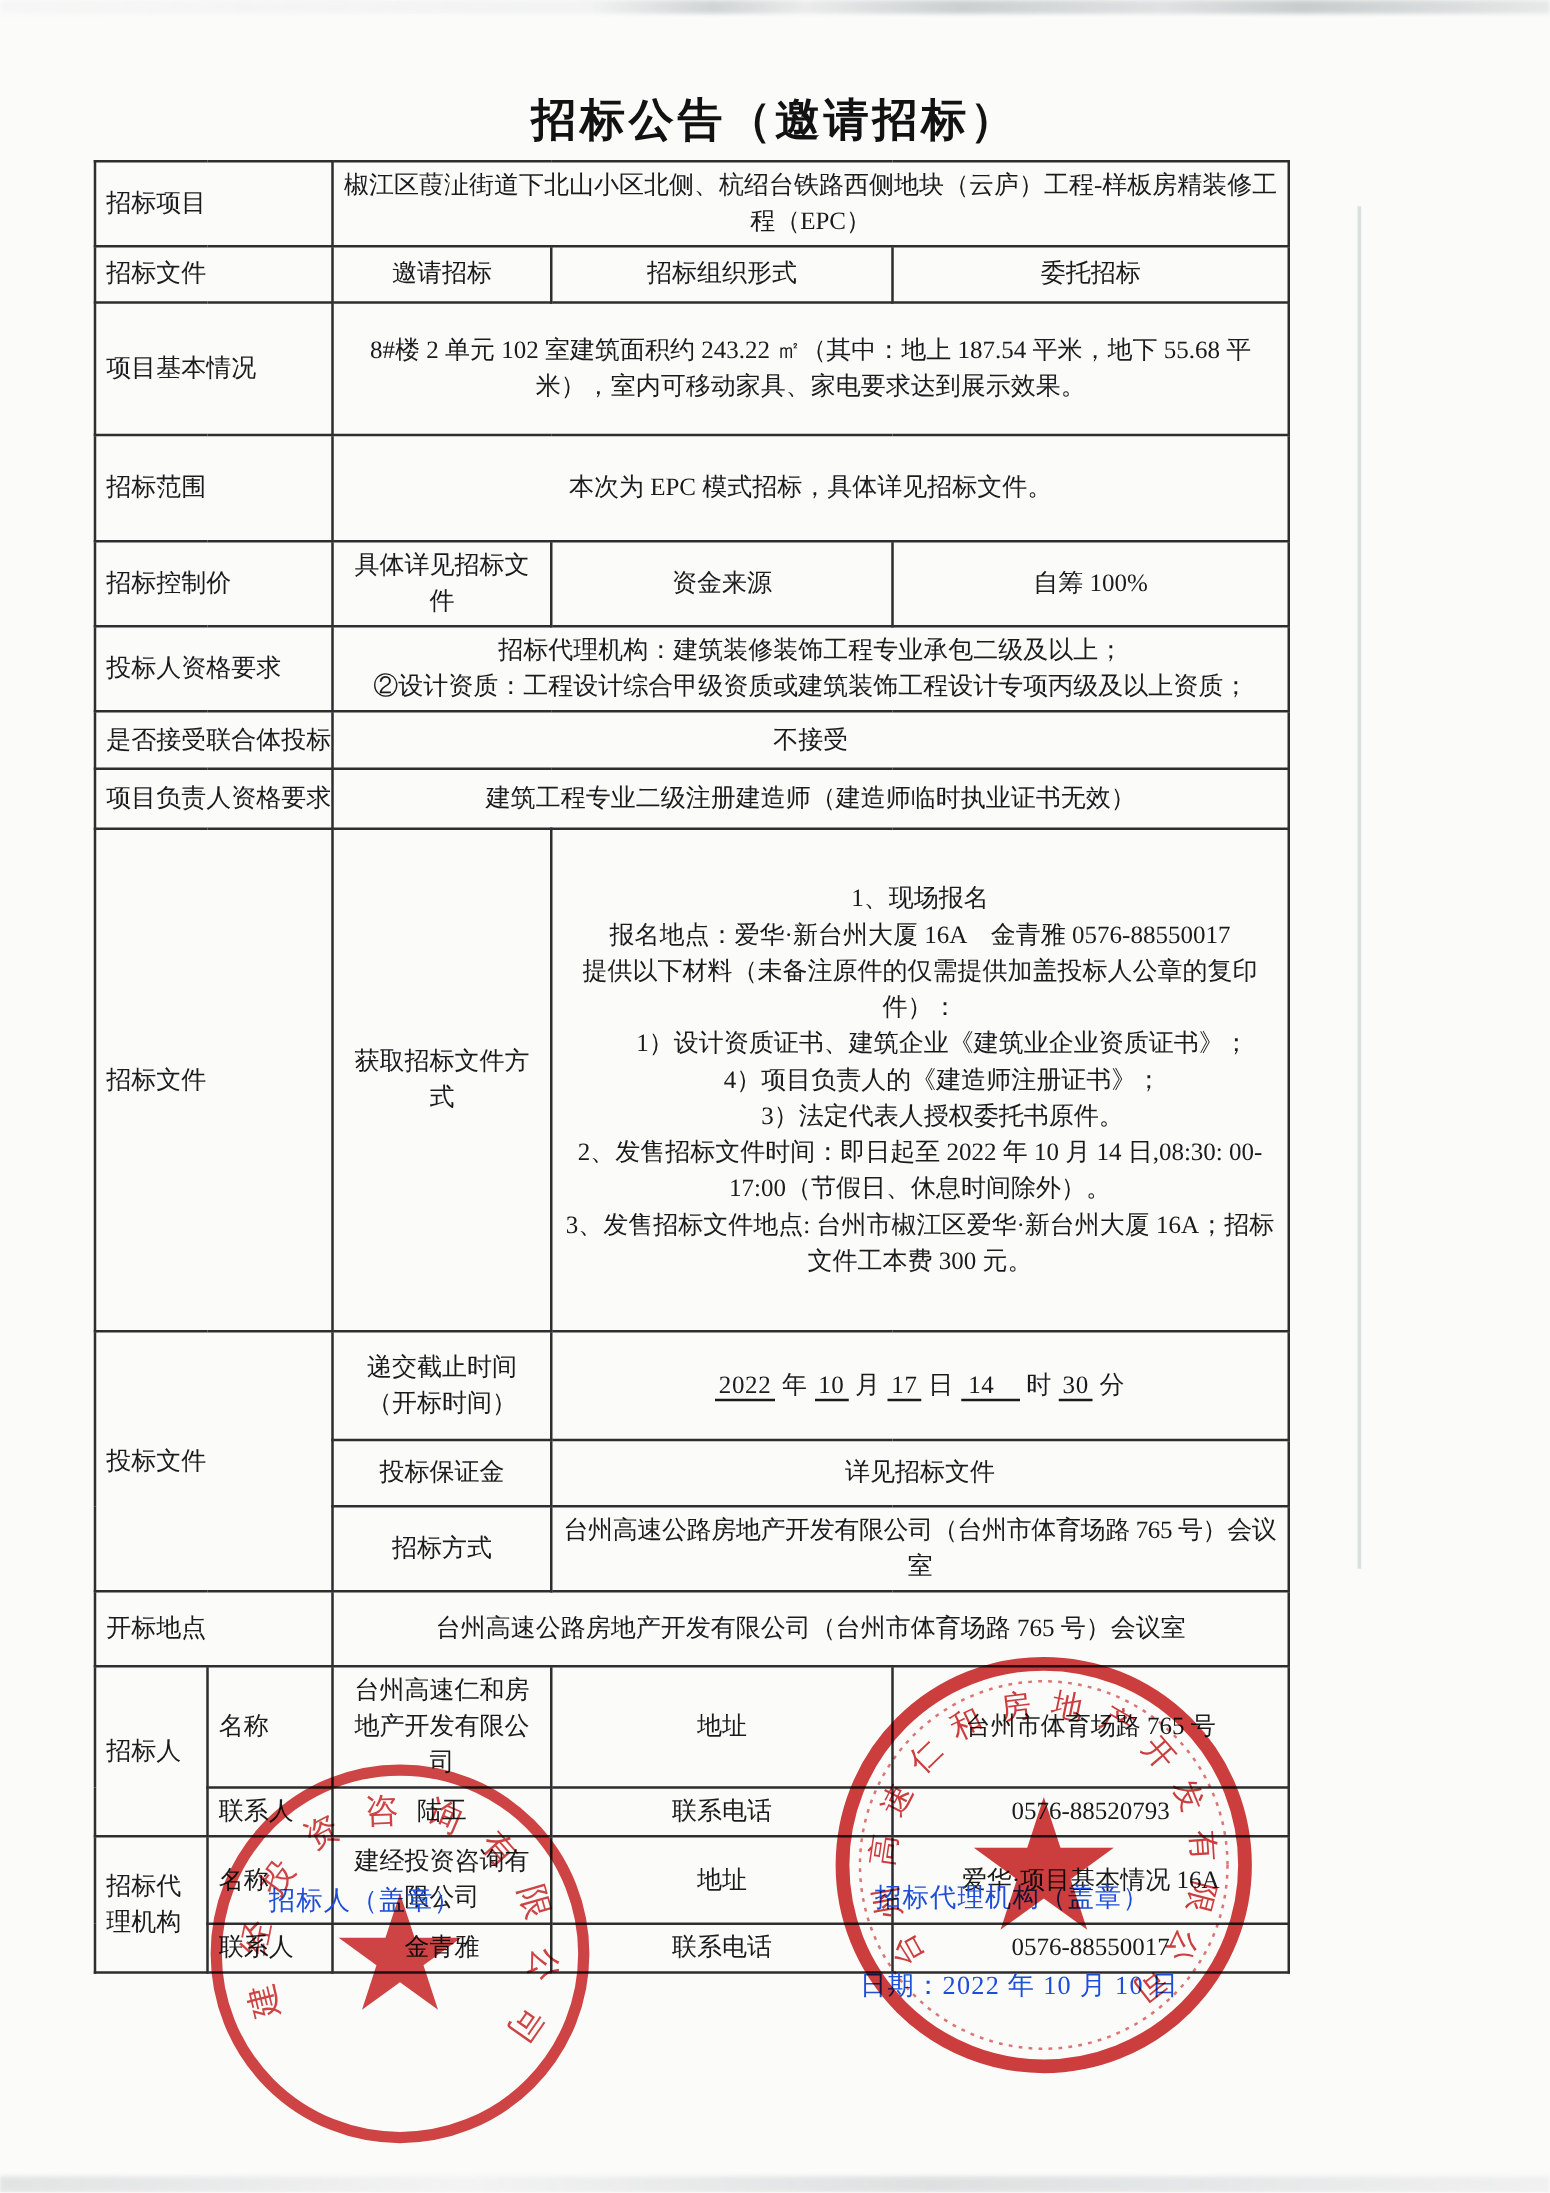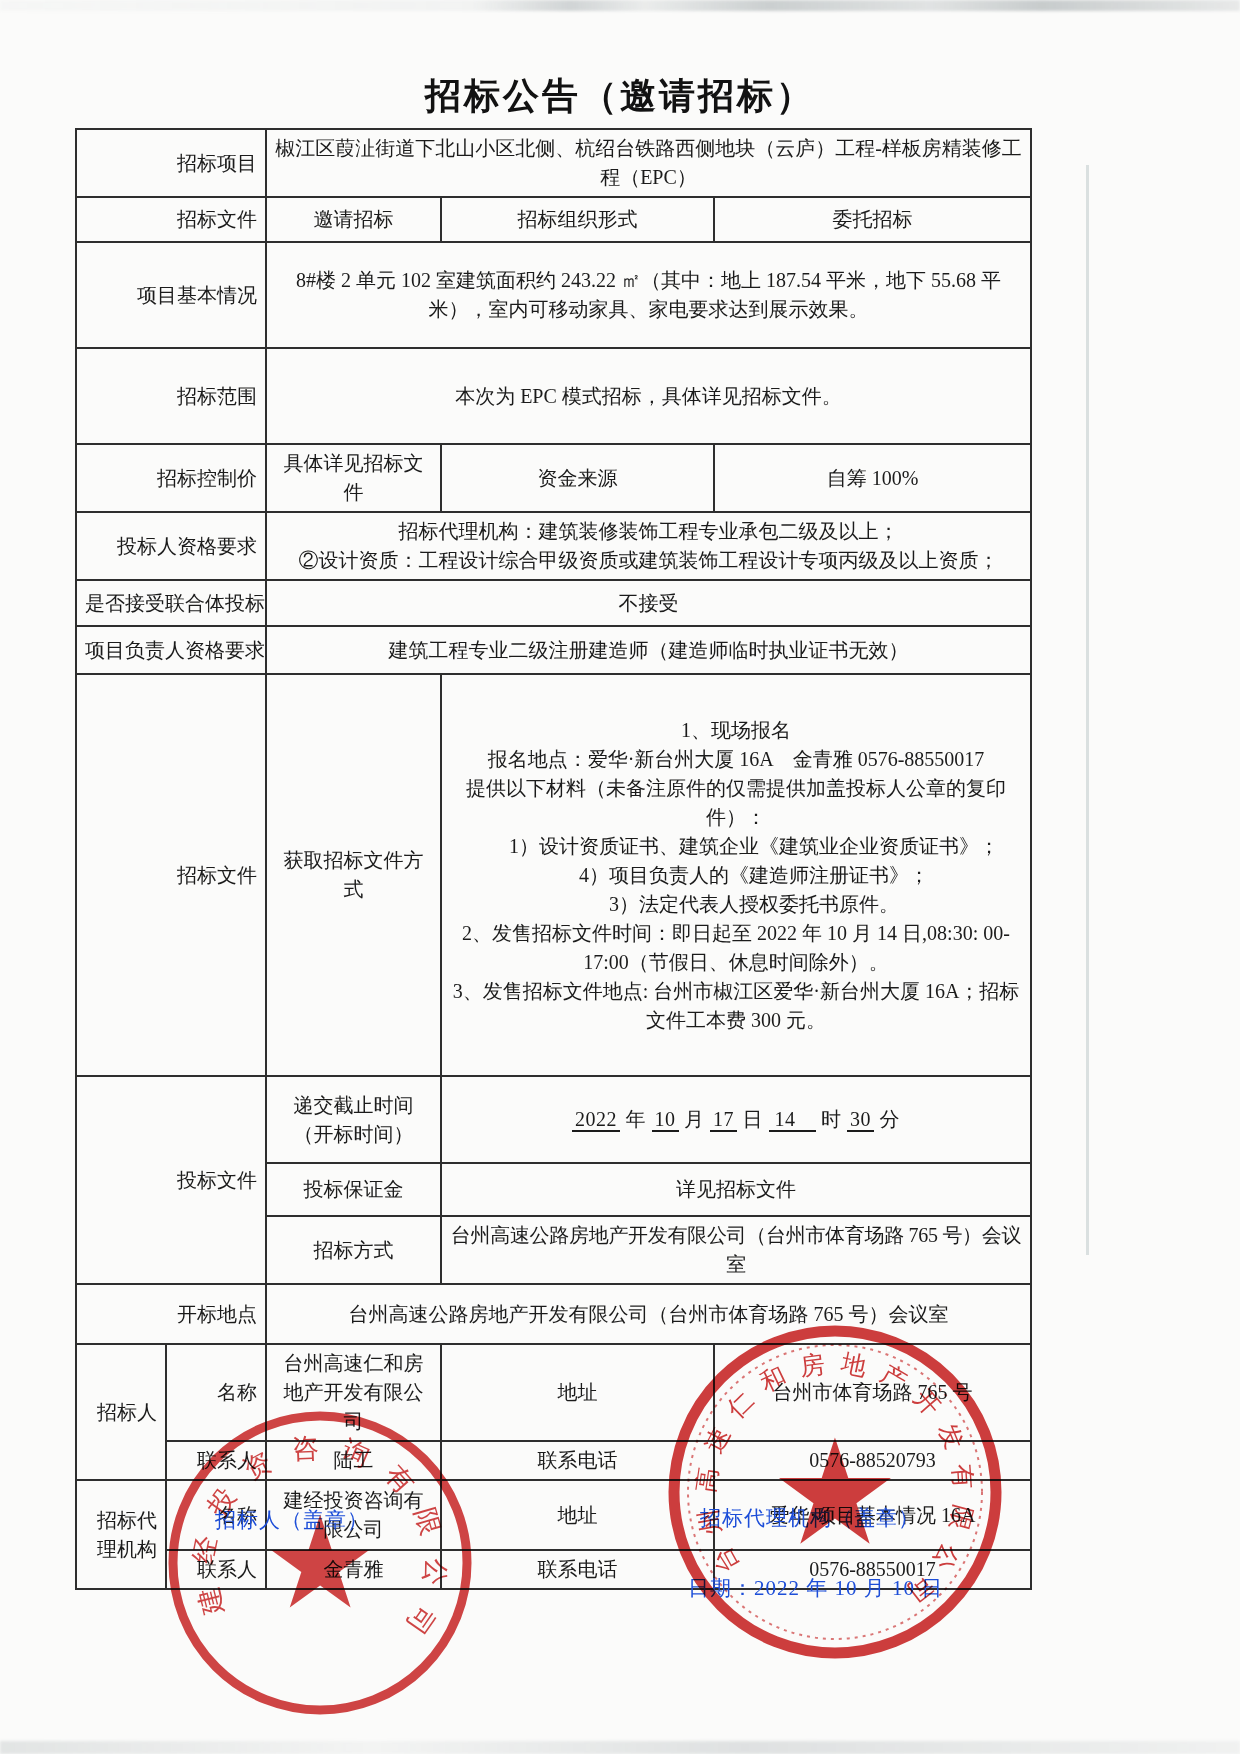--- a/index.html
+++ b/index.html
@@ -18,21 +18,21 @@
   table.doc{
     position:absolute;left:75px;top:128px;width:955px;
     border-collapse:collapse;table-layout:fixed;
   }
   table.doc td{
     border:2px solid #2e2e2e;
     font-size:20px;line-height:1.45;color:#1b1b1b;
     padding:4px 8px;vertical-align:middle;
     overflow:hidden;
   }
-  td.lab{text-align:right;padding:4px 2px;}
+  td.lab{text-align:left;padding:4px 2px;}
   td.ctr{text-align:center;}
   td.val{text-align:center;padding-left:12px;}
   .nowrap{white-space:nowrap;font-size:19px;}
   .doc-lines{line-height:35px;}
   .doc-line.indent{padding-left:36px;}
   .two-line{line-height:30px;}
   .u{border-bottom:2px solid #1b1b1b;padding:0 3px;}
   .u-wide{padding:0 20px 0 6px;}
   .dl{letter-spacing:.5px;}
   .tight{letter-spacing:-.3px;font-size:19px;}
@@ -84,21 +84,21 @@
     <td class="ctr">邀请招标</td>
     <td class="ctr">招标组织形式</td>
     <td class="ctr">委托招标</td>
   </tr>
 
   <tr style="height:106px">
     <td class="lab" colspan="2">项目基本情况</td>
     <td class="val" colspan="3">8#楼 2 单元 102 室建筑面积约 243.22 ㎡（其中：地上 187.54 平米，地下 55.68 平米），室内可移动家具、家电要求达到展示效果。</td>
   </tr>
 
-  <tr style="height:96px">
+  <tr style="height:85px">
     <td class="lab" colspan="2">招标范围</td>
     <td class="val" colspan="3">本次为 EPC 模式招标，具体详见招标文件。</td>
   </tr>
 
   <tr style="height:42px">
     <td class="lab" colspan="2">招标控制价</td>
     <td class="ctr">具体详见招标文件</td>
     <td class="ctr">资金来源</td>
     <td class="ctr">自筹 100%</td>
   </tr>

